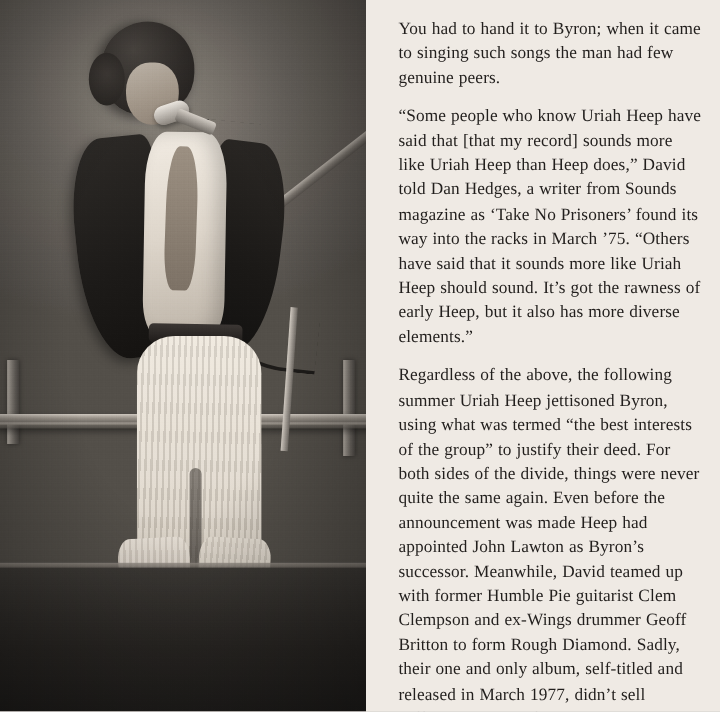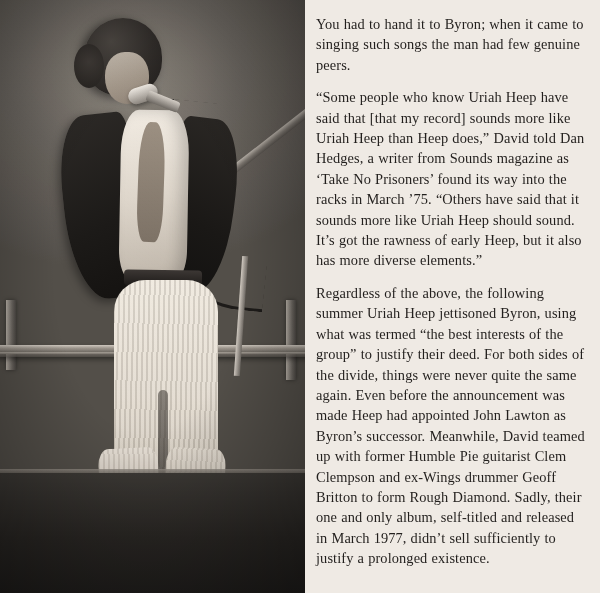--- a/index.html
+++ b/index.html
@@ -266,21 +266,21 @@
     left: 78px; top: 526px;
     width: 26px; height: 20px;
     background: linear-gradient(180deg, #40392f, #1b1815);
     transform: rotate(-10deg);
     border-radius: 3px;
   }
 
   
   .text-col {
     flex: 1 1 auto;
-    padding: 14px 14px 10px 11px;
+    padding: 14px 14px 10px 27px;
     box-sizing: border-box;
     display: flex;
     flex-direction: column;
   }
   .text-col p {
     margin: 0 0 12px 0;
     font-size: 14.4px;
     line-height: 20.4px;
     color: #221f1d;
     text-align: left;

